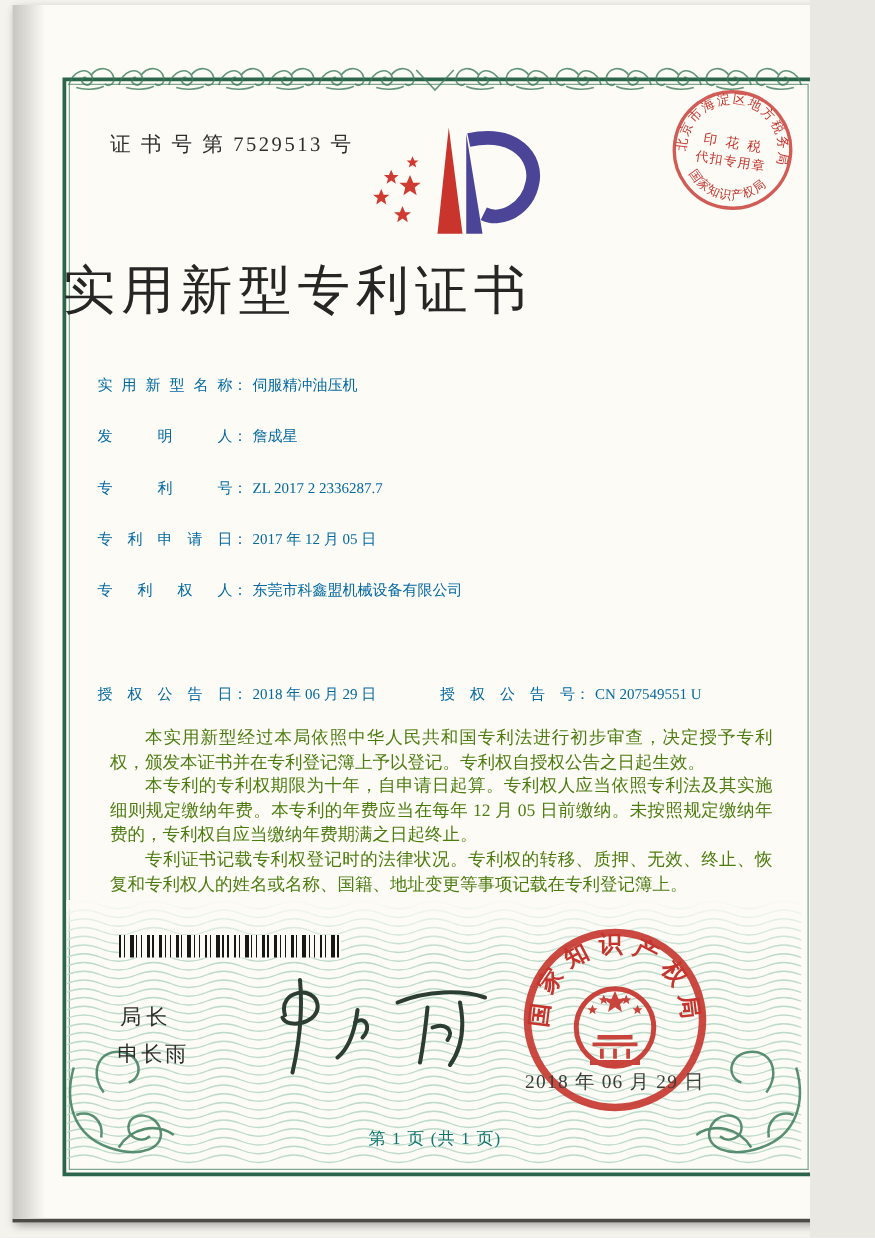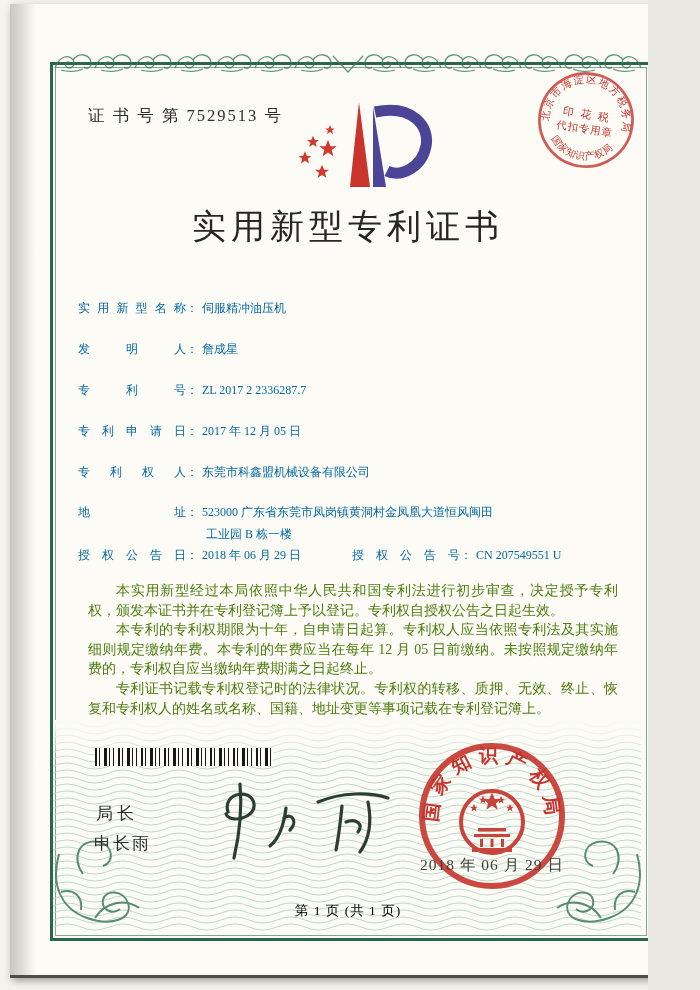--- a/index.html
+++ b/index.html
@@ -16,22 +16,22 @@
 
   
   .top-band{position:absolute;left:43px;top:44px;width:590px;height:28px;}
 
   .cert-no{position:absolute;left:78px;top:101px;font-size:16.5px;color:#2e2e2c;letter-spacing:2px;}
 
   .logo{position:absolute;left:283px;top:94px;width:140px;height:100px;}
 
   .stamp-top{position:absolute;left:516px;top:56px;width:120px;height:120px;transform:rotate(9deg);}
 
-  .title{position:absolute;left:40px;top:200px;width:596px;text-align:center;
-         font-size:34px;letter-spacing:5px;color:#262624;}
+  .title{position:absolute;left:40px;top:200px;width:596px;
+         font-size:42px;letter-spacing:5px;color:#262624;}
 
   .field{position:absolute;left:68px;width:545px;font-size:12px;color:#0369a1;white-space:nowrap;}
   .flabel{display:inline-block;width:108px;text-align:justify;text-align-last:justify;vertical-align:top;}
   .fcolon{display:inline-block;margin:0 4px 0 0;}
   .addr2{padding-left:128px;margin-top:5px;}
   .pair2{position:absolute;left:274px;top:0;white-space:nowrap;}
   .f0{top:296px;} .f1{top:337px;} .f2{top:378px;} .f3{top:419px;} .f4{top:460px;} .f5{top:500px;} .f6{top:543px;}
 
   .body-text{position:absolute;left:78px;top:577px;width:530px;font-size:14px;line-height:19.6px;
              color:#4d7c0f;text-align:justify;}
@@ -48,21 +48,21 @@
 
   .director-title{position:absolute;left:86px;top:798px;font-size:17px;color:#2c2c2a;letter-spacing:4px;z-index:2;}
   .director-name{position:absolute;left:84px;top:828px;font-size:17px;color:#2c2c2a;letter-spacing:2px;z-index:2;}
   .signature{position:absolute;left:190px;top:774px;width:215px;height:88px;z-index:3;}
 
   .seal{position:absolute;left:402px;top:732px;width:160px;height:160px;z-index:3;}
   .seal-date{position:absolute;left:398px;top:851px;width:168px;text-align:center;font-size:15.5px;
              color:#3d3d38;letter-spacing:1px;z-index:4;}
 
   .footer{position:absolute;left:40px;top:898px;width:596px;text-align:center;font-size:13.5px;
-          color:#000000;z-index:4;letter-spacing:1px;}
+          color:#0f766e;z-index:4;letter-spacing:1px;}
 </style>
 </head>
 <body>
 
 <div class="scan">
   <div class="paper">
     <div class="edge-strip"></div>
 
     <div class="frame">
       <div class="frame-inner"></div>
@@ -136,24 +136,20 @@
       <span class="flabel">发明人</span><span class="fcolon">：</span><span>詹成星</span>
     </div>
     <div class="field f2">
       <span class="flabel">专利号</span><span class="fcolon">：</span><span>ZL 2017 2 2336287.7</span>
     </div>
     <div class="field f3">
       <span class="flabel">专利申请日</span><span class="fcolon">：</span><span>2017 年 12 月 05 日</span>
     </div>
     <div class="field f4">
       <span class="flabel">专利权人</span><span class="fcolon">：</span><span>东莞市科鑫盟机械设备有限公司</span>
-    </div>
-    <div class="field f5">
-      <div><span class="flabel">地址</span><span class="fcolon">：</span><span>523000 广东省东莞市凤岗镇黄洞村金凤凰大道恒风闽田</span></div>
-      <div class="addr2">工业园 B 栋一楼</div>
     </div>
     <div class="field f6" style="position:absolute">
       <span class="flabel">授权公告日</span><span class="fcolon">：</span><span>2018 年 06 月 29 日</span>
       <span class="pair2"><span class="flabel">授权公告号</span><span class="fcolon">：</span><span>CN 207549551 U</span></span>
     </div>
 
     <div class="body-text">
       <p>本实用新型经过本局依照中华人民共和国专利法进行初步审查，决定授予专利权，颁发本证书并在专利登记簿上予以登记。专利权自授权公告之日起生效。</p>
       <p>本专利的专利权期限为十年，自申请日起算。专利权人应当依照专利法及其实施细则规定缴纳年费。本专利的年费应当在每年 12 月 05 日前缴纳。未按照规定缴纳年费的，专利权自应当缴纳年费期满之日起终止。</p>
       <p>专利证书记载专利权登记时的法律状况。专利权的转移、质押、无效、终止、恢复和专利权人的姓名或名称、国籍、地址变更等事项记载在专利登记簿上。</p>

